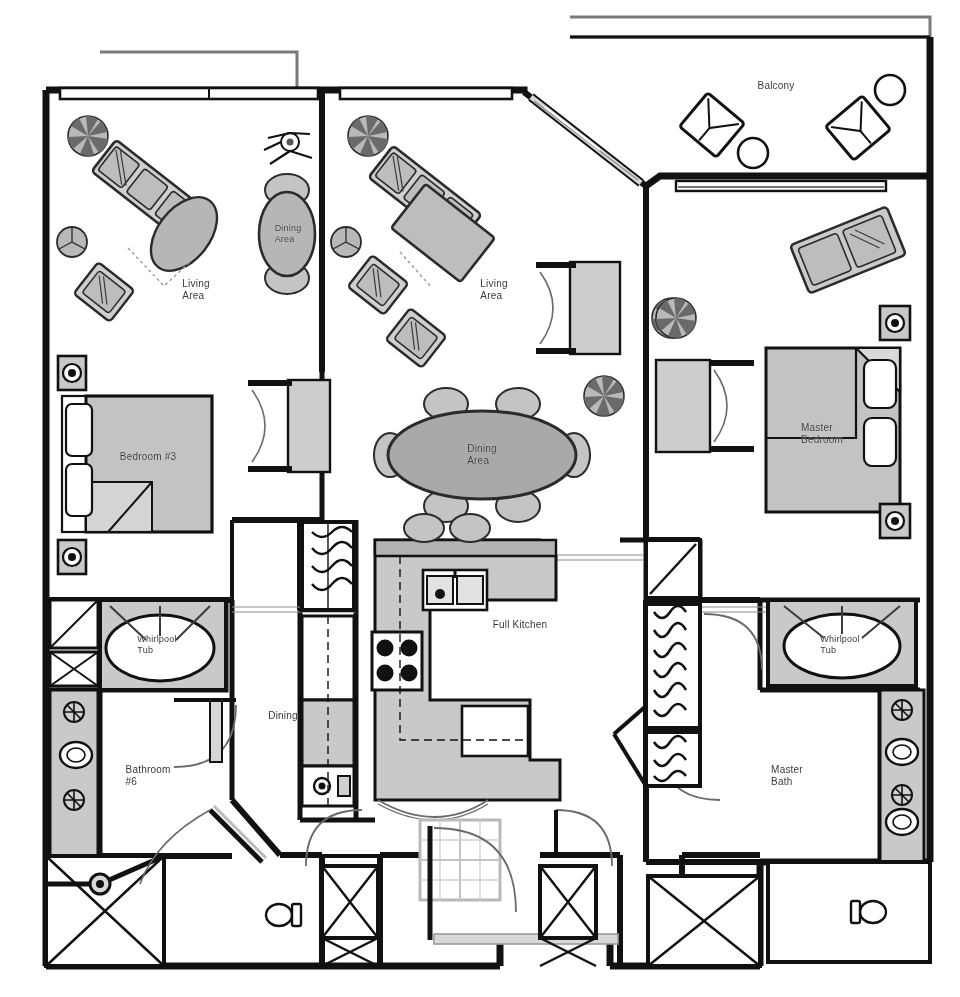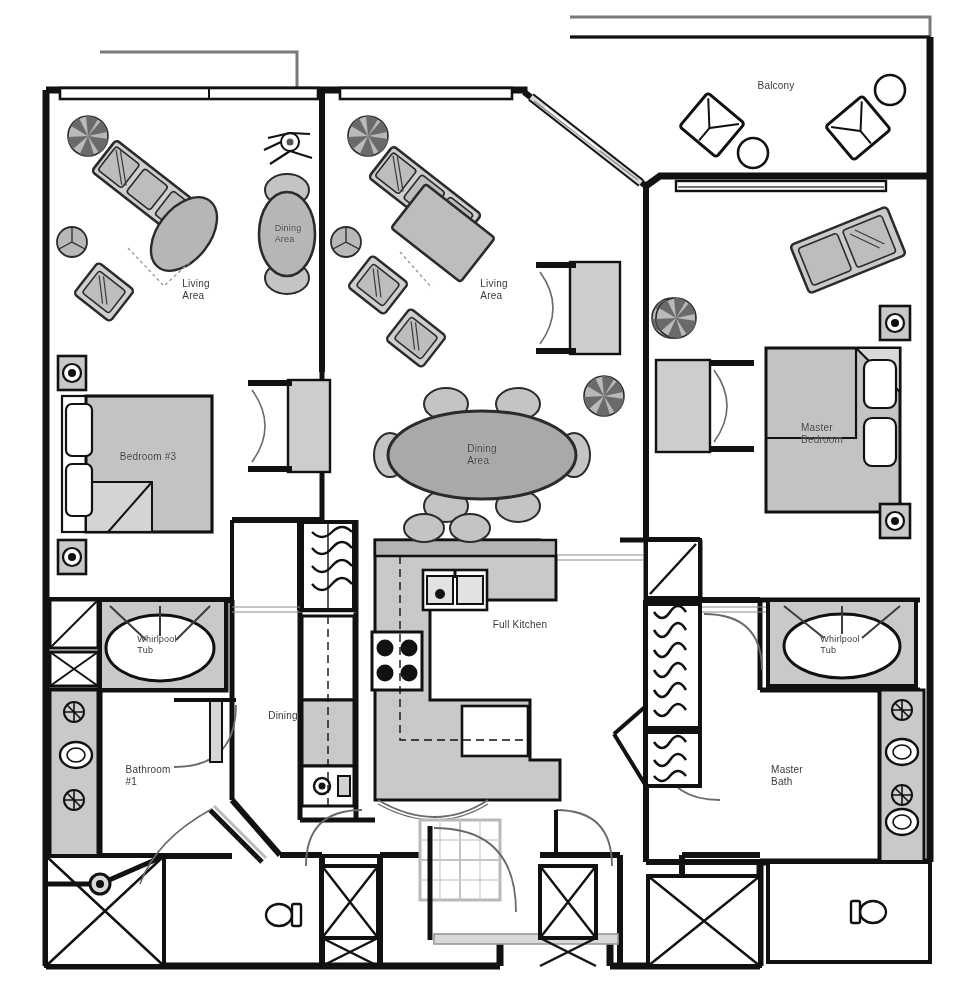--- a/index.html
+++ b/index.html
@@ -478,18 +478,18 @@
       <div class="lbl sm" style="left: 148px; top: 457px;">Bedroom #3</div>
       <div class="lbl sm" style="left: 482px; top: 455px;">Dining
 Area</div>
       <div class="lbl xs" style="left: 157px; top: 645px;">Whirlpool
 Tub</div>
       <div class="lbl xs" style="left: 840px; top: 645px;">Whirlpool
 Tub</div>
       <div class="lbl sm" style="left: 283px; top: 716px;">Dining</div>
       <div class="lbl sm" style="left: 489px; top: 625px; margin-left: 31px;">Full Kitchen</div>
       <div class="lbl sm" style="left: 148px; top: 776px;">Bathroom
-#1</div>
+#6</div>
       <div class="lbl sm" style="left: 787px; top: 776px;">Master
 Bath</div>
     </div>
 
 </div>
 
 </body></html>

